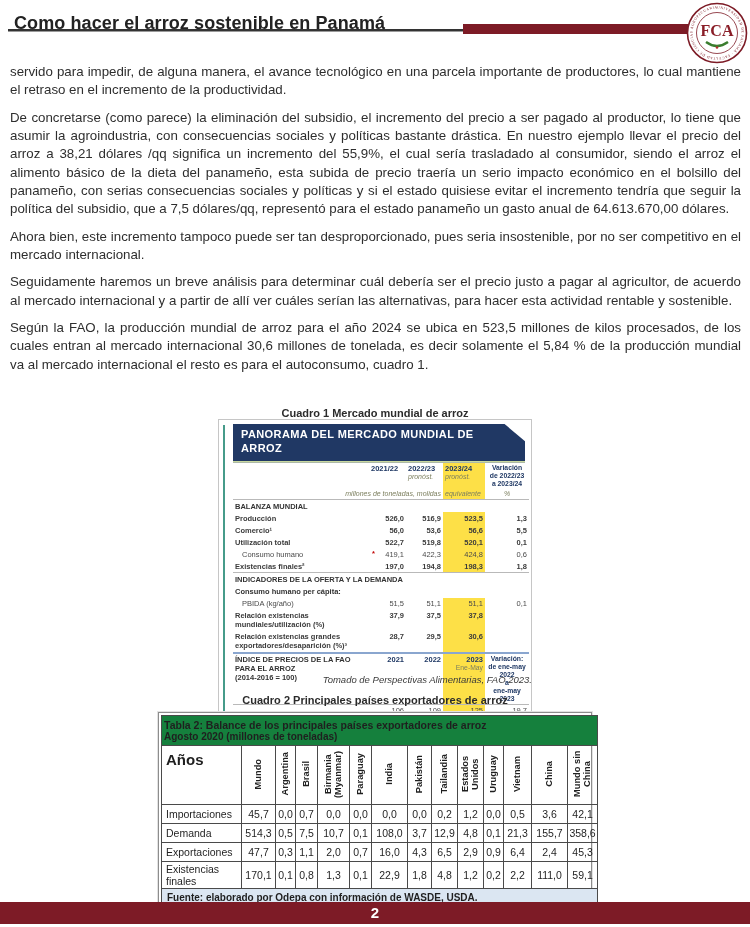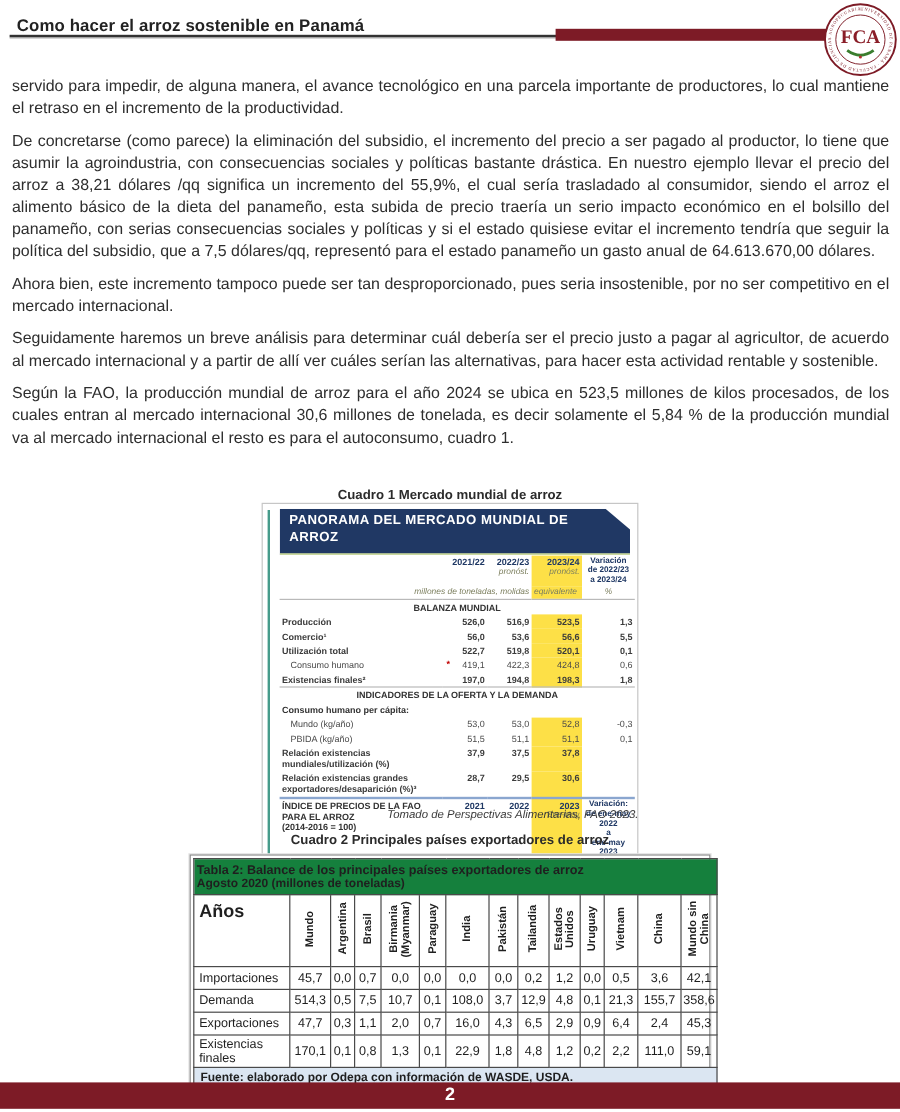--- a/index.html
+++ b/index.html
@@ -3,21 +3,21 @@
 <meta charset="utf-8">
 <style>
   * { margin:0; padding:0; box-sizing:border-box; }
   html,body { width:750px; height:927px; }
   body {
     font-family:"Liberation Sans", sans-serif;
     background:#ffffff; color:#2e2e2e;
     position:relative; overflow:hidden;
   }
   
-  .hdr-title { position:absolute; left:14px; top:13px; font-size:14px; font-weight:bold; color:#222; letter-spacing:0.1px; }
+  .hdr-title { position:absolute; left:14px; top:13px; font-size:18px; font-weight:bold; color:#222; letter-spacing:0.1px; }
   .hdr-rule  { position:absolute; left:8px; top:29px; width:456px; height:2px; border-top:2px solid #333; border-bottom:1px solid #9a9a9a; }
   .hdr-bar   { position:absolute; left:463px; top:24px; width:232px; height:10px; background:#7d1b26; }
   .hdr-logo  { position:absolute; left:686px; top:2px; width:62px; height:62px; }
   
   .bodytext { position:absolute; left:10px; top:63px; width:731px; }
   .bodytext p { font-size:13.3px; line-height:1.38; text-align:justify; margin-bottom:9px; color:#2e2e2e; }
   
   .cap { position:absolute; width:100%; text-align:center; font-size:11px; font-weight:bold; color:#2b2b2b; }
   .cap1 { top:407px; }
   .cap2 { top:694px; }
@@ -25,26 +25,26 @@
   
   .c1-wrap { position:absolute; left:218px; top:419px; width:314px; background:#fff; border:1px solid #c6c6c6; padding:4px 6px 0 4px; }
   .c1-teal { position:absolute; left:4px; top:5px; bottom:4px; width:2px; background:#469b8a; }
   .c1-inner { margin-left:10px; border-bottom:2px solid #2a4a7a; padding-bottom:1px; }
   .c1-head { background:#203864; color:#fff; font-weight:bold; font-size:11px; line-height:1.25; padding:4px 8px 5px 8px; letter-spacing:0.4px; clip-path:polygon(0 0, 93% 0, 100% 45%, 100% 100%, 0 100%); border-bottom:2px solid #c9d89e; }
   table.c1 { width:100%; border-collapse:collapse; table-layout:fixed; font-size:7.5px; color:#3b3b3b; }
   table.c1 col.lbl { width:136px; }
   table.c1 col.y1 { width:37px; } table.c1 col.y2 { width:37px; }
   table.c1 col.y3 { width:42px; } table.c1 col.y4 { width:44px; }
   table.c1 td { padding:1.5px 2px; vertical-align:top; }
-  .c1-colhead td { font-weight:bold; color:#1f3864; text-align:right; padding-top:4px; }
+  .c1-colhead td { font-weight:bold; color:#1f3864; text-align:left; padding-top:4px; }
   .c1-colhead .pron { display:block; font-weight:normal; font-style:italic; color:#7c7f5e; font-size:7px; }
   .c1-colhead .var { font-size:6.8px; text-align:center; white-space:pre-line; line-height:1.15; }
   .hl { background:#fde047; }
   .c1-units td { font-style:italic; color:#7c7f5e; font-size:7px; border-bottom:1px solid #b9b9b9; }
-  .c1-section { font-weight:bold; color:#333; border-top:1px solid #b9b9b9; padding-top:2px !important;text-align:center; }
+  .c1-section { font-weight:bold; color:#333; border-top:1px solid #b9b9b9; padding-top:2px !important; }
   .c1-section2 { font-weight:bold; color:#333; }
   .c1-label { position:relative; }
   .c1-label.b { font-weight:bold; }
   .c1-label.ind { padding-left:9px !important; color:#4a4a4a; }
   .c1-num { text-align:right; color:#4a4a4a; }
   .c1-num.b { font-weight:bold; color:#3b3b3b; }
   .star { position:absolute; right:-6px; top:1px; color:#c00000; font-weight:bold; }
   .c1-indice td { border-top:2px solid #8aa6cf; padding-top:3px; }
   .c1-indice .ilabel { font-weight:bold; color:#333; white-space:pre-line; line-height:1.2; }
   .c1-indice .iy { font-weight:bold; color:#1f3864; text-align:right; }
@@ -171,27 +171,20 @@
             <td class="c1-num b">197,0</td>
             <td class="c1-num b">194,8</td>
             <td class="c1-num hl b">198,3</td>
             <td class="c1-num b">1,8</td>
           </tr>
           <tr>
             <td colspan="5" class="c1-section">INDICADORES DE LA OFERTA Y LA DEMANDA</td>
           </tr>
           <tr>
             <td colspan="5" class="c1-section2">Consumo humano per cápita:</td>
-          </tr>
-          <tr>
-            <td class="c1-label ind">Mundo (kg/año)</td>
-            <td class="c1-num">53,0</td>
-            <td class="c1-num">53,0</td>
-            <td class="c1-num hl">52,8</td>
-            <td class="c1-num">-0,3</td>
           </tr>
           <tr>
             <td class="c1-label ind">PBIDA (kg/año)</td>
             <td class="c1-num">51,5</td>
             <td class="c1-num">51,1</td>
             <td class="c1-num hl">51,1</td>
             <td class="c1-num">0,1</td>
           </tr>
           <tr>
             <td class="c1-label b">Relación existencias mundiales/utilización (%)</td>

